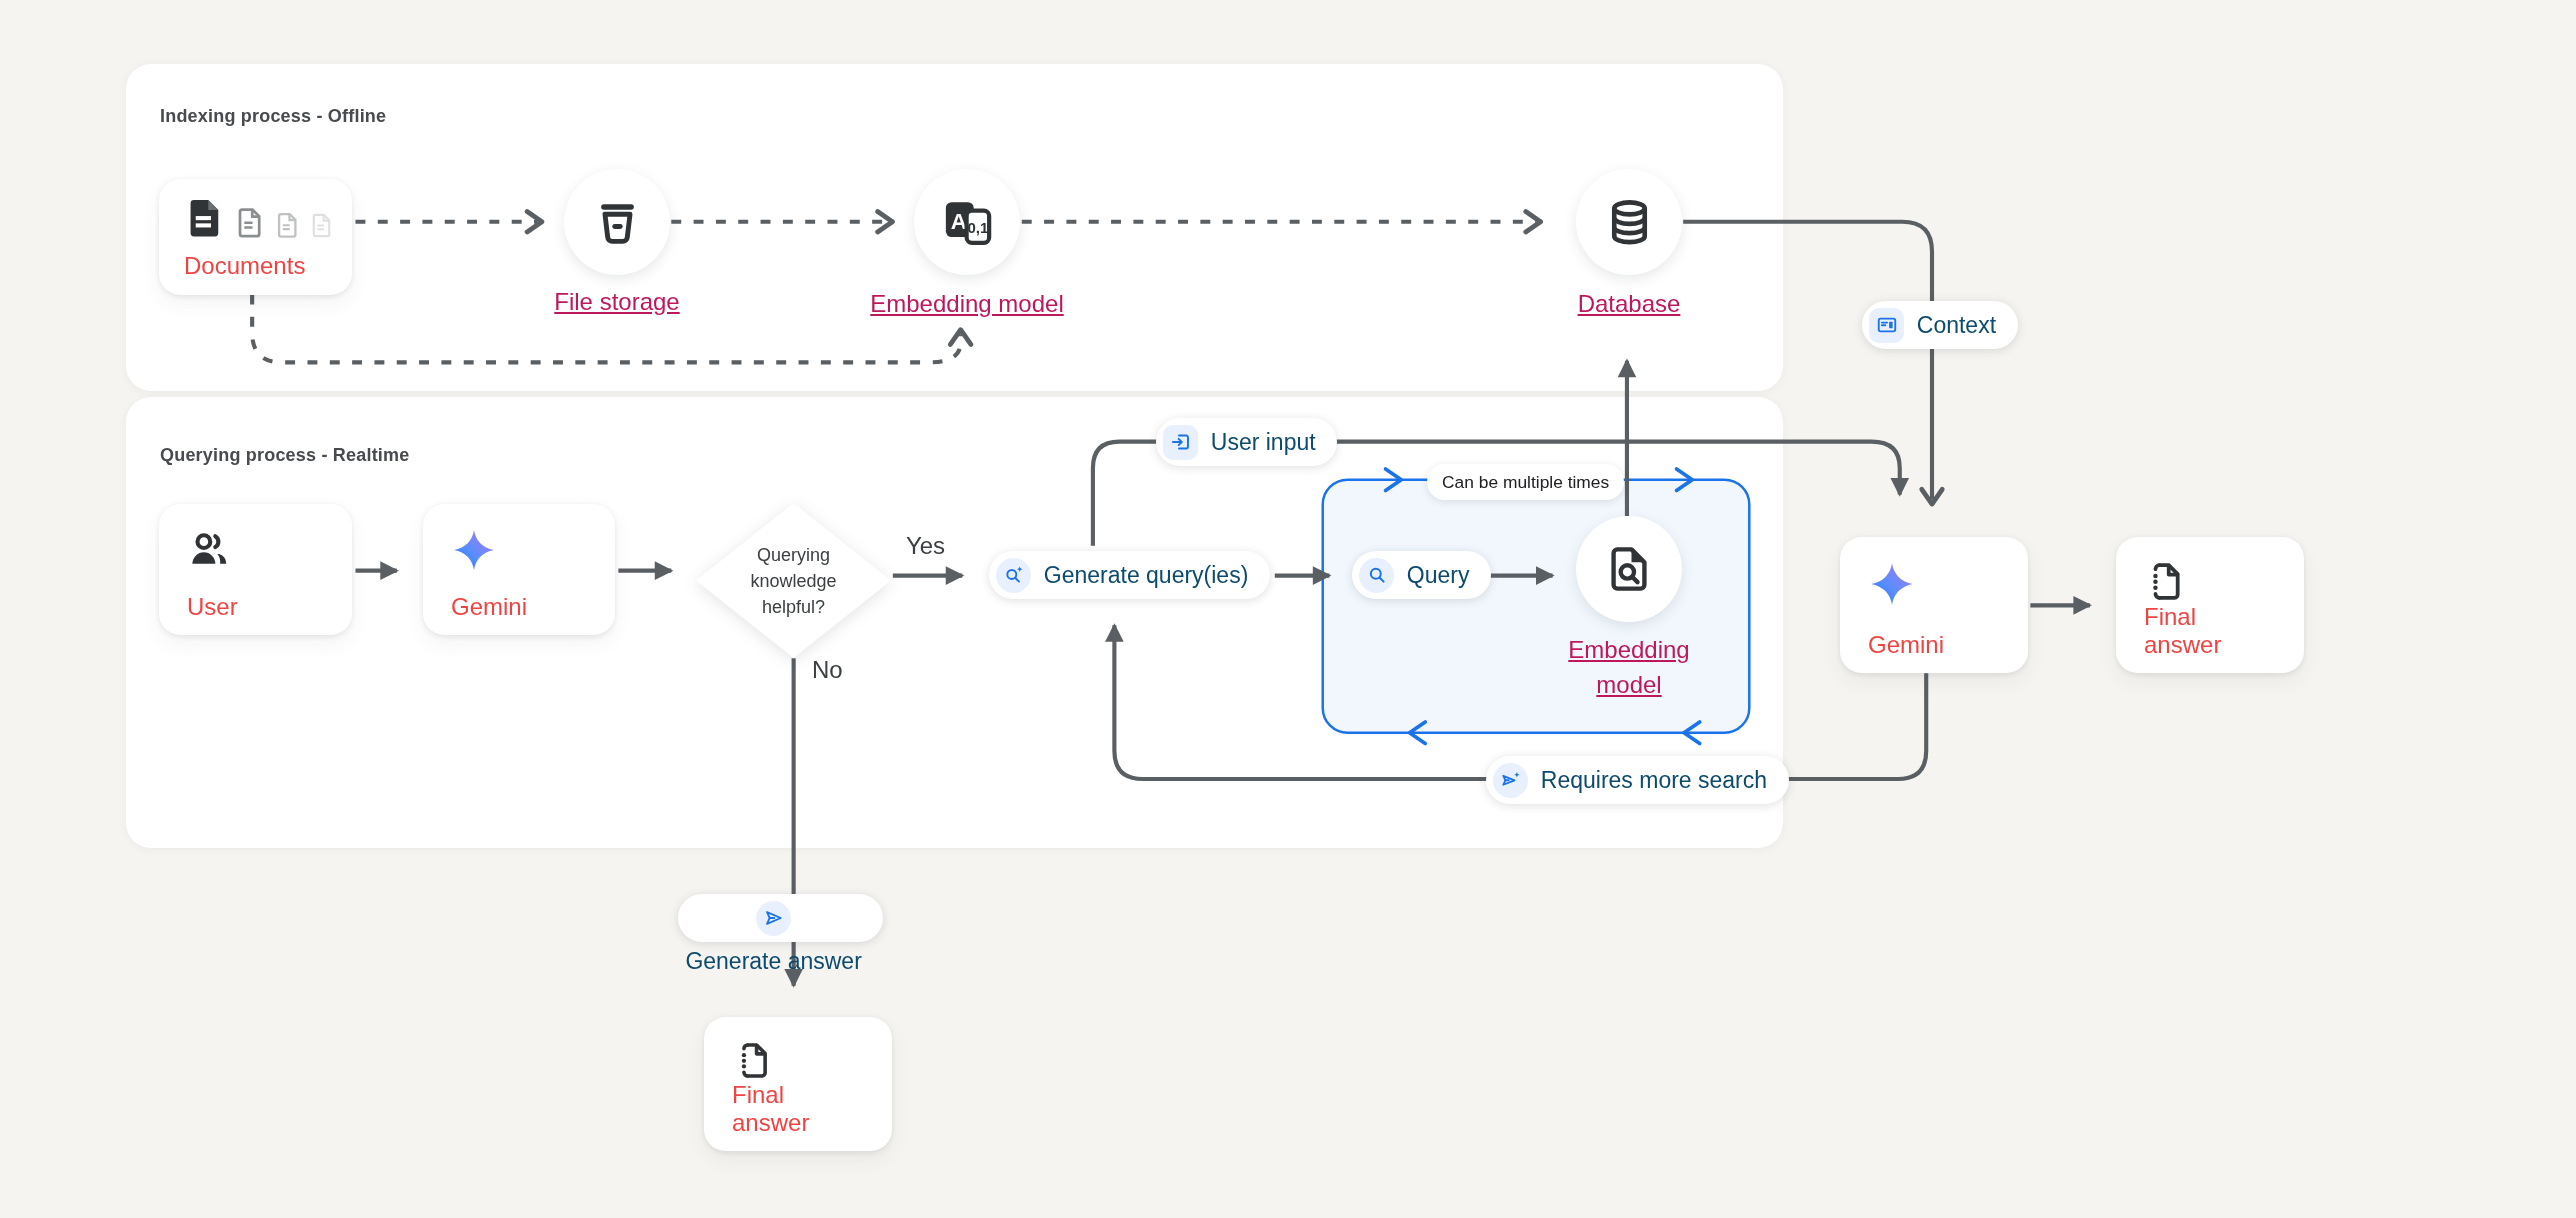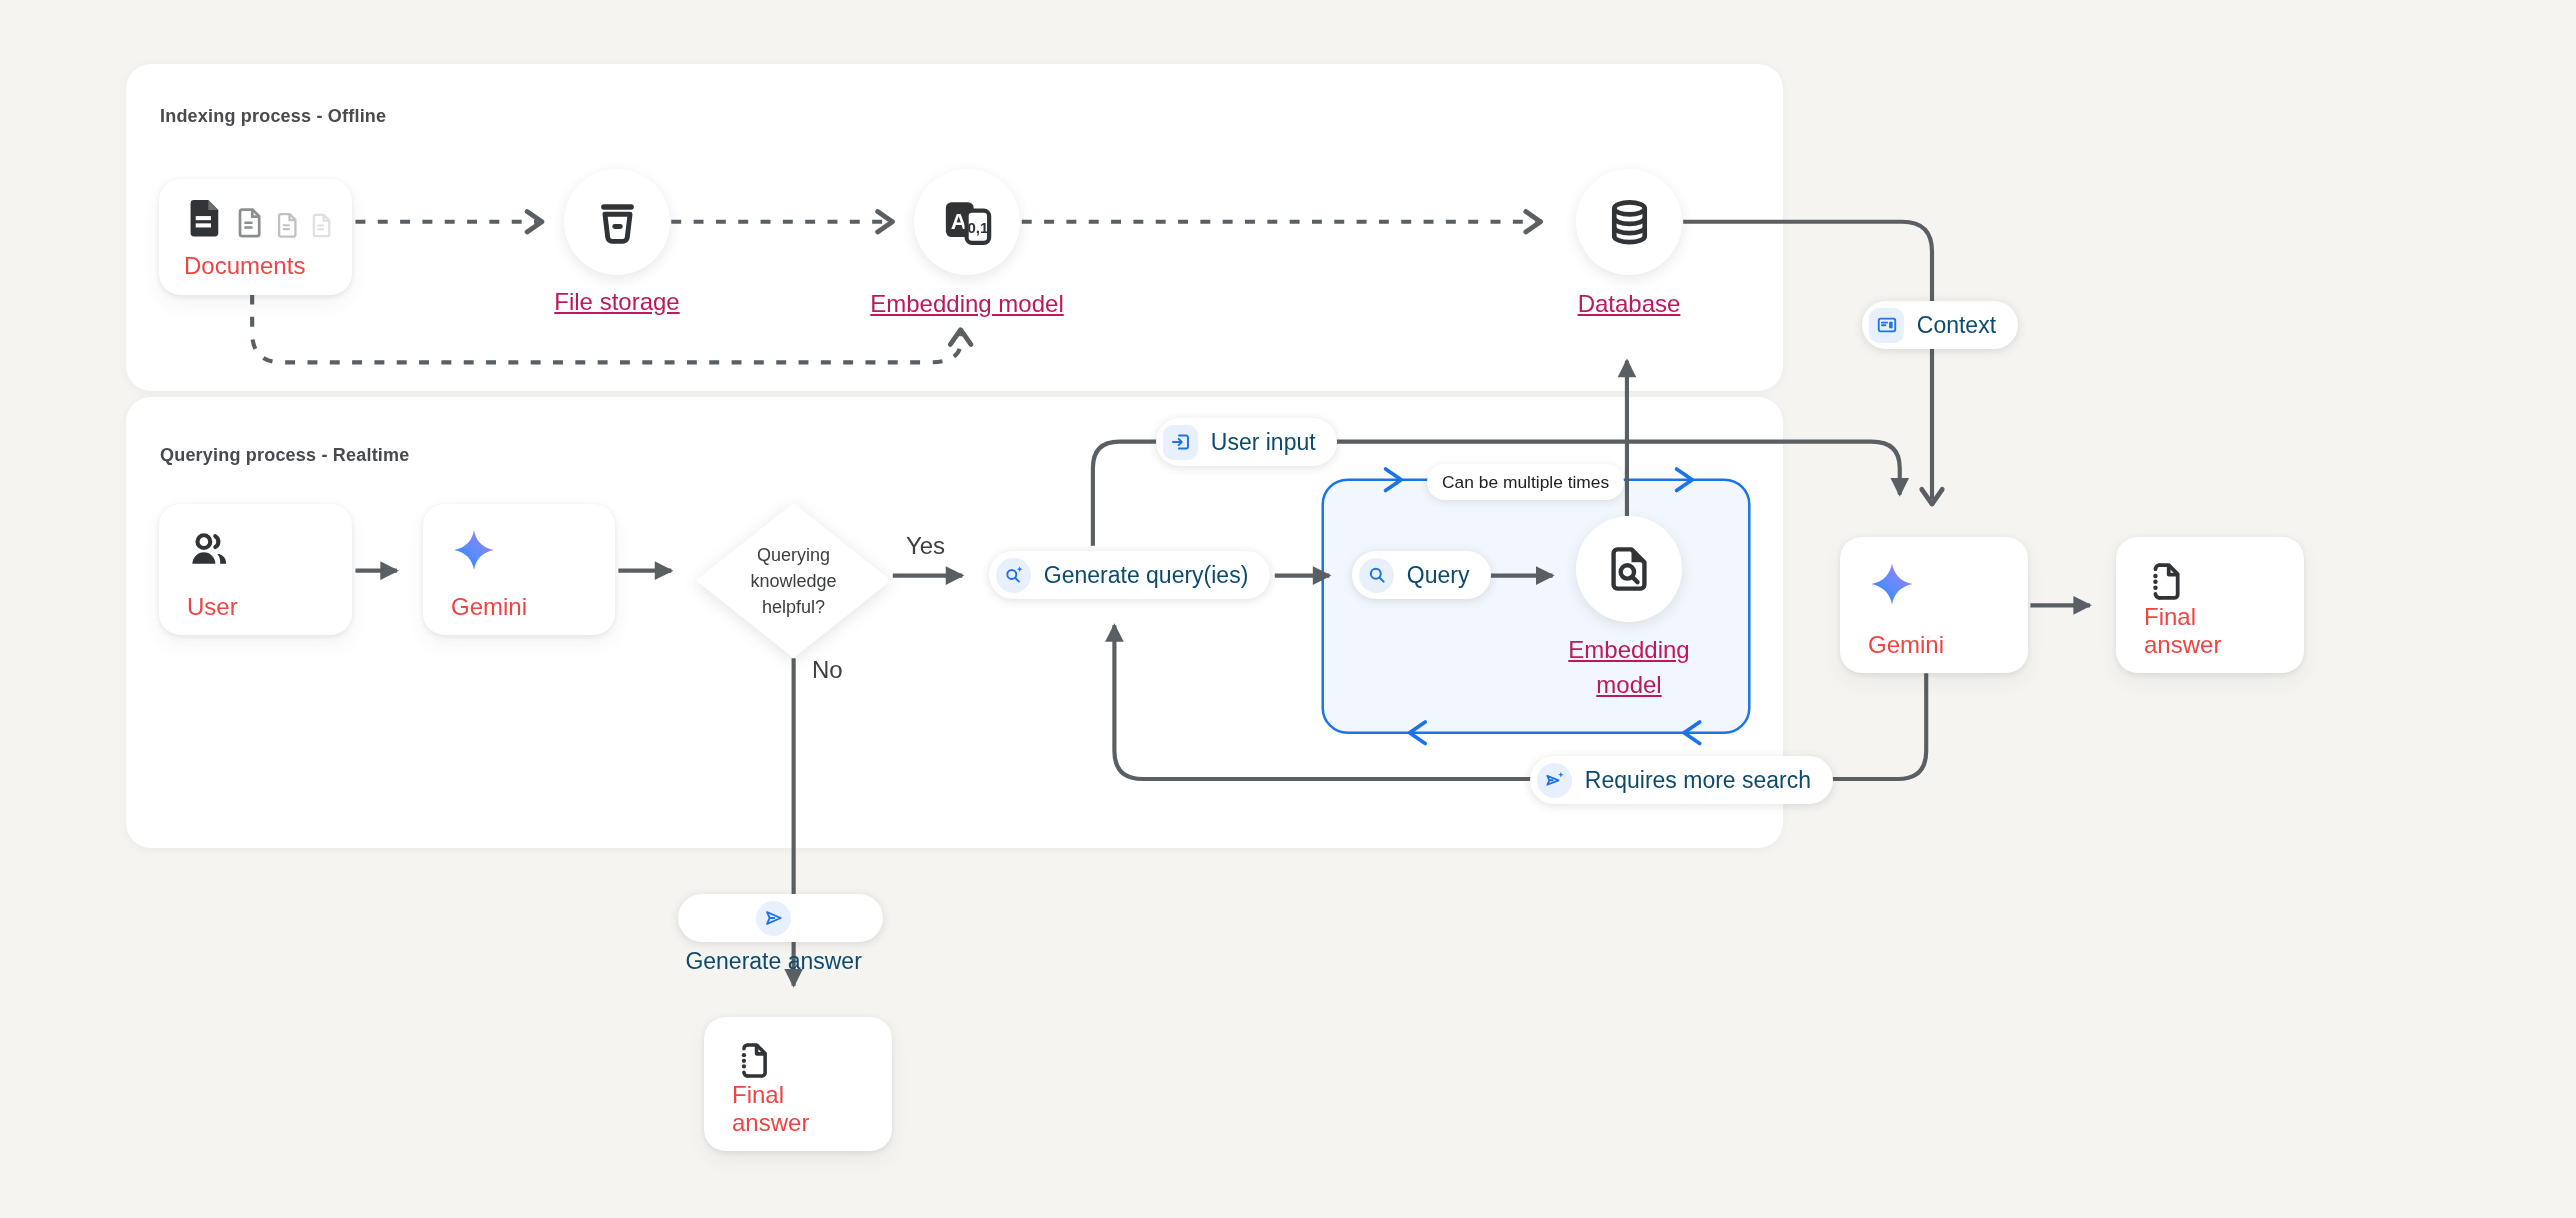--- a/index.html
+++ b/index.html
@@ -243,21 +243,21 @@
       <path d="M13.2 2.6v6.2h6.2z" fill="#303437"></path>
       <circle cx="11.2" cy="13.4" r="3.2" fill="none" stroke="#303437" stroke-width="2.1"></circle>
       <path d="M13.5 15.7l2.6 2.6" stroke="#303437" stroke-width="2.1" stroke-linecap="round"></path>
     </svg>
   </div>
   <div class="clab" style="left:1505px;top:632px;">
     <span style="display:block;">Embedding</span>
     <span style="display:block;">model</span>
   </div>
 
-  <div class="pill" style="left:1530px;top:756px;">
+  <div class="pill" style="left:1486px;top:756px;">
     <span class="chip">
       <svg width="22" height="22" viewBox="0 0 24 24">
         <path d="M3.6 7.4l12.3 4.9-12.3 4.9 2.3-4.9z" fill="none" stroke="#1a73e8" stroke-width="2" stroke-linejoin="round"></path>
         <path d="M5.9 12.3h3.6" stroke="#1a73e8" stroke-width="2" stroke-linecap="round"></path>
         <path d="M18.4 3.2l.85 2.15 2.15.85-2.15.85-.85 2.15-.85-2.15-2.15-.85 2.15-.85z" fill="#1a73e8"></path>
       </svg>
     </span>
     <span>Requires more search</span>
   </div>
 

